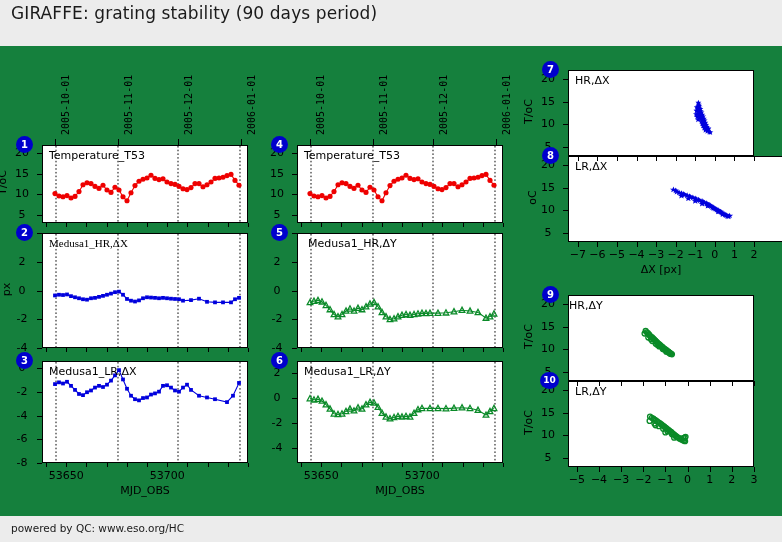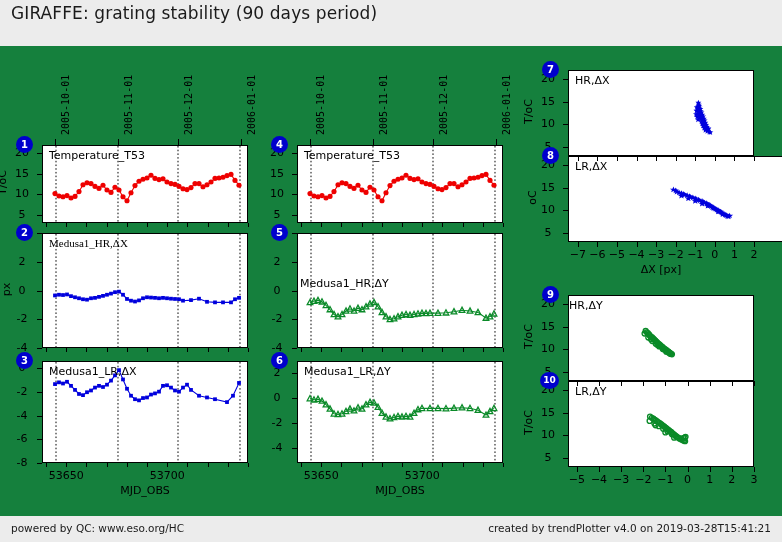--- a/index.html
+++ b/index.html
@@ -368,21 +368,21 @@
             <polygon points="141.37254901960785,77.4 138.52054901960784,82.732 144.22454901960785,82.732" fill="none" stroke="#0a8a28" stroke-width="1.3"></polygon>
             <polygon points="149.45098039215685,77.11250000000001 146.59898039215685,82.4445 152.30298039215685,82.4445" fill="none" stroke="#0a8a28" stroke-width="1.3"></polygon>
             <polygon points="157.52941176470588,75.9625 154.67741176470588,81.2945 160.3814117647059,81.2945" fill="none" stroke="#0a8a28" stroke-width="1.3"></polygon>
             <polygon points="165.60784313725492,74.525 162.7558431372549,79.857 168.45984313725492,79.857" fill="none" stroke="#0a8a28" stroke-width="1.3"></polygon>
             <polygon points="173.68627450980392,75.24375 170.83427450980392,80.57575 176.53827450980393,80.57575" fill="none" stroke="#0a8a28" stroke-width="1.3"></polygon>
             <polygon points="181.76470588235293,76.68125 178.91270588235292,82.01325 184.61670588235293,82.01325" fill="none" stroke="#0a8a28" stroke-width="1.3"></polygon>
             <polygon points="189.84313725490196,82.43125 186.99113725490196,87.76325 192.69513725490197,87.76325" fill="none" stroke="#0a8a28" stroke-width="1.3"></polygon>
             <polygon points="193.88235294117646,80.99375 191.03035294117646,86.32575 196.73435294117647,86.32575" fill="none" stroke="#0a8a28" stroke-width="1.3"></polygon>
             <polygon points="197.921568627451,78.11875 195.069568627451,83.45075 200.773568627451,83.45075" fill="none" stroke="#0a8a28" stroke-width="1.3"></polygon>
           </svg>
-          <div class="panel-label" style="left: 2px; top: 3px; margin-top: 40px;">Medusa1_HR,ΔY</div>
+          <div class="panel-label" style="left: 10px; top: 3px;">Medusa1_HR,ΔY</div>
         </div>
       </div>
       <div class="panel" style="left: 297px; top: 361px; width: 206px; height: 102px;">
         <div class="frame">
           <svg viewBox="0 0 206 102" preserveAspectRatio="none" class="plotsvg">
             <line x1="13.127450980392156" y1="0" x2="13.127450980392156" y2="102" stroke="#000" stroke-width="1" stroke-dasharray="1.6,2.2"></line>
             <line x1="75.73529411764706" y1="0" x2="75.73529411764706" y2="102" stroke="#000" stroke-width="1" stroke-dasharray="1.6,2.2"></line>
             <line x1="136.3235294117647" y1="0" x2="136.3235294117647" y2="102" stroke="#000" stroke-width="1" stroke-dasharray="1.6,2.2"></line>
             <line x1="198.9313725490196" y1="0" x2="198.9313725490196" y2="102" stroke="#000" stroke-width="1" stroke-dasharray="1.6,2.2"></line>
             <path d="M12.118 37.317 L16.157 38.561 L20.196 37.939 L24.235 39.805 L28.275 43.537 L32.314 47.89 L36.353 52.866 L40.392 53.488 L44.431 52.866 L48.471 50.378 L52.51 47.89 L56.549 49.756 L60.588 46.646 L64.627 47.89 L68.667 43.537 L72.706 41.049 L76.745 41.671 L80.784 46.024 L84.824 52.244 L88.863 55.976 L92.902 57.841 L96.941 56.598 L100.98 55.354 L105.02 55.976 L109.059 55.354 L113.098 55.976 L117.137 52.244 L121.176 48.512 L125.216 47.268 L133.294 47.268 L141.373 47.268 L149.451 47.517 L157.529 47.02 L165.608 46.646 L173.686 47.268 L181.765 49.134 L189.843 54.11 L193.882 50.378 L197.922 47.268" fill="none" stroke="#0a8a28" stroke-width="1.1"></path>
@@ -634,21 +634,20 @@
             <circle cx="97.42857142857143" cy="51.6" r="2.5" fill="none" stroke="#0a8a28" stroke-width="1.35"></circle>
             <circle cx="106.2857142857143" cy="57.03157894736842" r="2.5" fill="none" stroke="#0a8a28" stroke-width="1.35"></circle>
           </svg>
           <div class="panel-label" style="left: 6px; top: 3px;">LR,ΔY</div>
         </div>
       </div>
     </div>
 
   <div class="footer">
     <div class="left">powered by QC: www.eso.org/HC</div>
-    <div class="right">created by trendPlotter v4.0 on 2019-03-28T15:41:21</div>
   </div>
 
 <div class="badge" style="left: 16px; top: 136px;">1</div>
     <div class="ytick" style="left: 8px; top: 207.789px; width: 28px;">5</div>
     <div style="position: absolute; left: 37px; top: 214.789px; width: 5px; height: 1px; background: rgb(0, 0, 0);"></div>
     <div class="ytick" style="left: 8px; top: 187.263px; width: 28px;">10</div>
     <div style="position: absolute; left: 37px; top: 194.263px; width: 5px; height: 1px; background: rgb(0, 0, 0);"></div>
     <div class="ytick" style="left: 8px; top: 166.737px; width: 28px;">15</div>
     <div style="position: absolute; left: 37px; top: 173.737px; width: 5px; height: 1px; background: rgb(0, 0, 0);"></div>
     <div class="ytick" style="left: 8px; top: 146.211px; width: 28px;">20</div>

